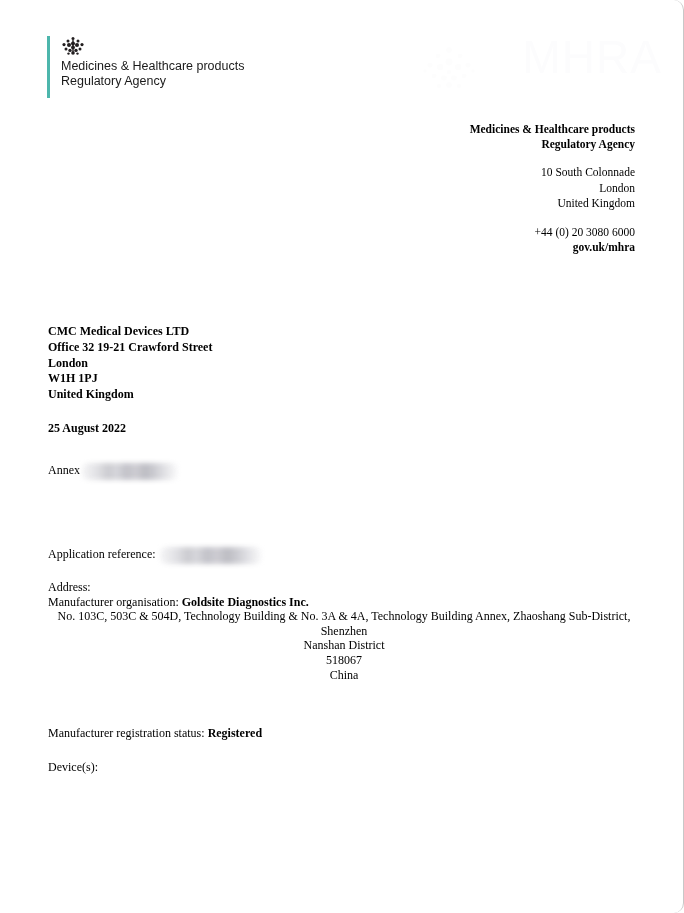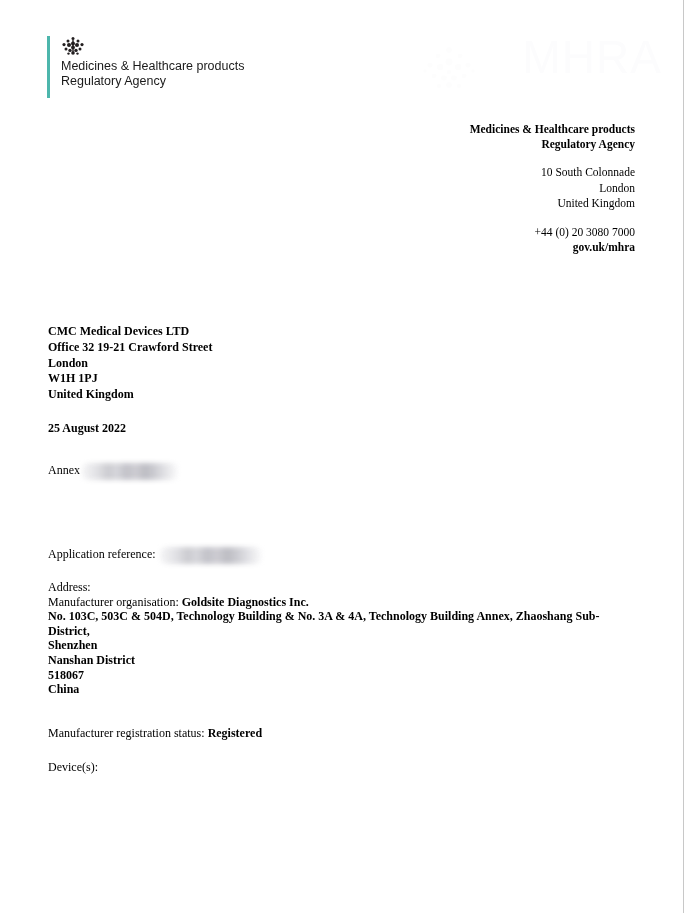--- a/index.html
+++ b/index.html
@@ -10,20 +10,21 @@
   .page {
     position: relative;
     width: 684px;
     height: 913px;
     background: #ffffff;
     border-right: 1px solid #c8c8c8;
     box-sizing: border-box;
     overflow: hidden;
     font-family: "Liberation Serif", serif;
     color: #000000;
+    border-radius: 10px;
   }
 
   
   .watermark {
     position: absolute;
     left: 398px;
     top: 28px;
     width: 270px;
     height: 70px;
     pointer-events: none;
@@ -161,22 +162,23 @@
     position: absolute;
     left: 48px;
     top: 580px;
     width: 592px;
     font-size: 12px;
     line-height: 14.6px;
   }
   .manufacturer .lbl { font-weight: normal; }
   .manufacturer .val { font-weight: bold; }
   .addr-block {
-    font-weight: bold;
-    white-space: pre-line;
+    font-weight: normal;
+    white-space: pre-line;
+    text-align: center;
   }
 
   .reg-status {
     position: absolute;
     left: 48px;
     top: 726px;
     font-size: 12px;
   }
   .reg-status .val { font-weight: bold; }
 
@@ -244,21 +246,21 @@
 Regulatory Agency</div>
   </div>
 
   <div class="sender">
     <div class="sender-org">Medicines &amp; Healthcare products
 Regulatory Agency</div>
     <div class="sender-gap"></div>
     <div class="sender-line">10 South Colonnade</div>
     <div class="sender-line">London</div>
     <div class="sender-line">United Kingdom</div>
-    <div class="sender-phone">+44 (0) 20 3080 7000</div>
+    <div class="sender-phone">+44 (0) 20 3080 6000</div>
     <div class="sender-web">gov.uk/mhra</div>
   </div>
 
   <div class="recipient">CMC Medical Devices LTD
 Office 32 19-21 Crawford Street
 London
 W1H 1PJ
 United Kingdom</div>
   <div class="letter-date">25 August 2022</div>
 

